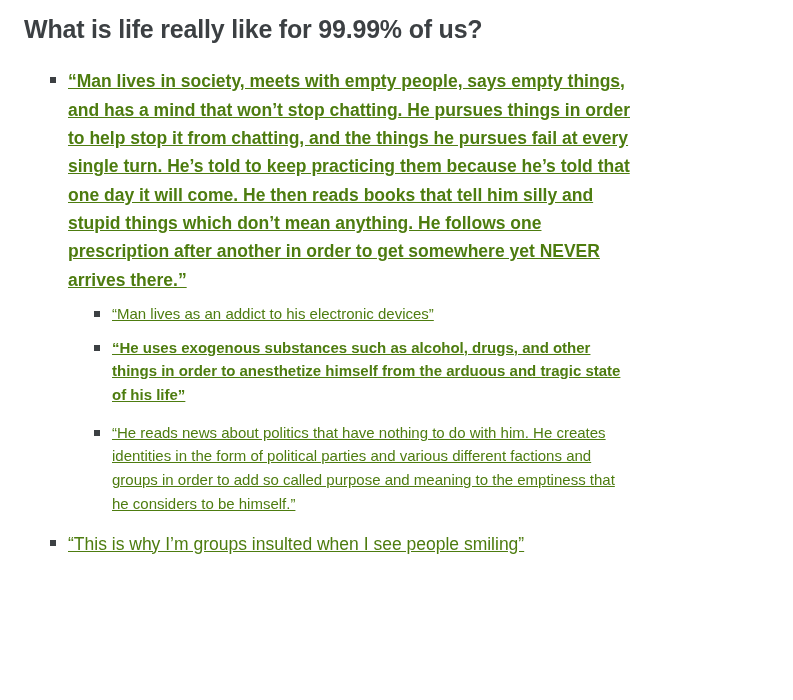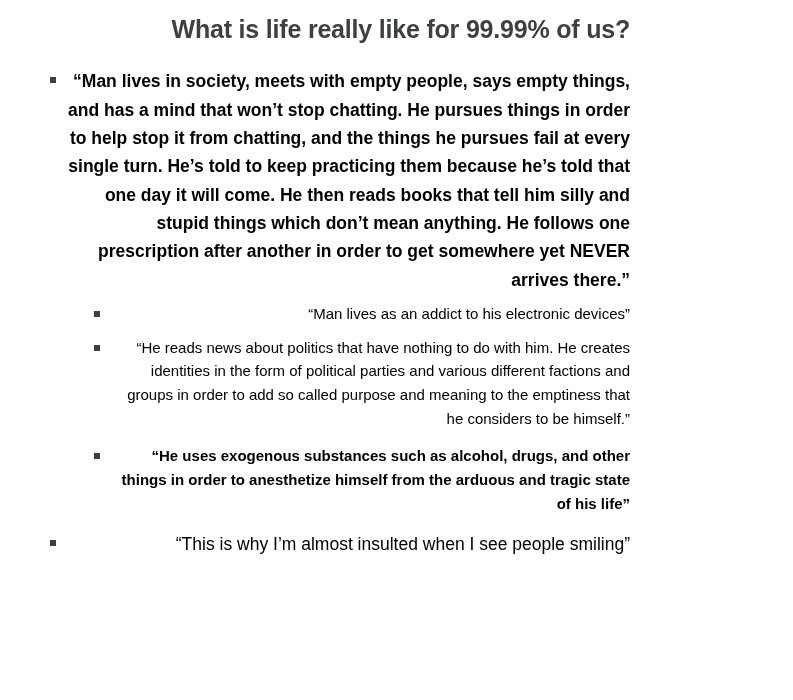--- a/index.html
+++ b/index.html
@@ -11,21 +11,20 @@
     width: 793px;
     height: 700px;
     font-family: "Liberation Sans", sans-serif;
     color: #3c4043;
     overflow: hidden;
   }
   .page {
     padding: 14px 24px 0 24px;
     box-sizing: border-box;
     width: 654px;
-    text-align: right;
   }
   .doc-title {
     font-size: 25px;
     font-weight: bold;
     color: #3c4043;
     letter-spacing: -0.2px;
     margin: 0 0 22px 0;
     line-height: 1.25;
   }
   ul {
@@ -61,21 +60,22 @@
     margin-left: 22px;
   }
   .lvl2 {
     margin-left: 22px;
     margin-top: 8px;
   }
   .txt {
     display: block;
     font-size: 17.5px;
     line-height: 1.62;
-    color: #000000;
+    color: #4d7c0f;
+    text-decoration: underline;
   }
   .bold .txt, .txt.bold {
     font-weight: bold;
   }
   .lvl2 .txt {
     font-size: 15px;
     line-height: 1.58;
   }
   .lvl2 li {
     margin-bottom: 14px;
@@ -100,27 +100,27 @@
   <ul class="lvl1">
 
     <li>
       <span class="txt bold">“Man lives in society, meets with empty people, says empty things, and has a mind that won’t stop chatting. He pursues things in order to help stop it from chatting, and the things he pursues fail at every single turn. He’s told to keep practicing them because he’s told that one day it will come. He then reads books that tell him silly and stupid things which don’t mean anything. He follows one prescription after another in order to get somewhere yet NEVER arrives there.”</span>
 
       <ul class="lvl2">
         <li class="tight">
           <span class="txt">“Man lives as an addict to his electronic devices”</span>
         </li>
         <li>
-          <span class="txt">“He reads news about politics that have nothing to do with him. He creates identities in the form of political parties and various different factions and groups in order to add so called purpose and meaning to the emptiness that he considers to be himself.”</span>
+          <span class="txt bold">“He uses exogenous substances such as alcohol, drugs, and other things in order to anesthetize himself from the arduous and tragic state of his life”</span>
         </li>
         <li>
-          <span class="txt bold">“He uses exogenous substances such as alcohol, drugs, and other things in order to anesthetize himself from the arduous and tragic state of his life”</span>
+          <span class="txt">“He reads news about politics that have nothing to do with him. He creates identities in the form of political parties and various different factions and groups in order to add so called purpose and meaning to the emptiness that he considers to be himself.”</span>
         </li>
       </ul>
     </li>
 
     <li class="spacer-top">
-      <span class="txt">“This is why I’m almost insulted when I see people smiling”</span>
+      <span class="txt">“This is why I’m groups insulted when I see people smiling”</span>
 
     </li>
 
   </ul>
 </div>
 
 </body></html>

